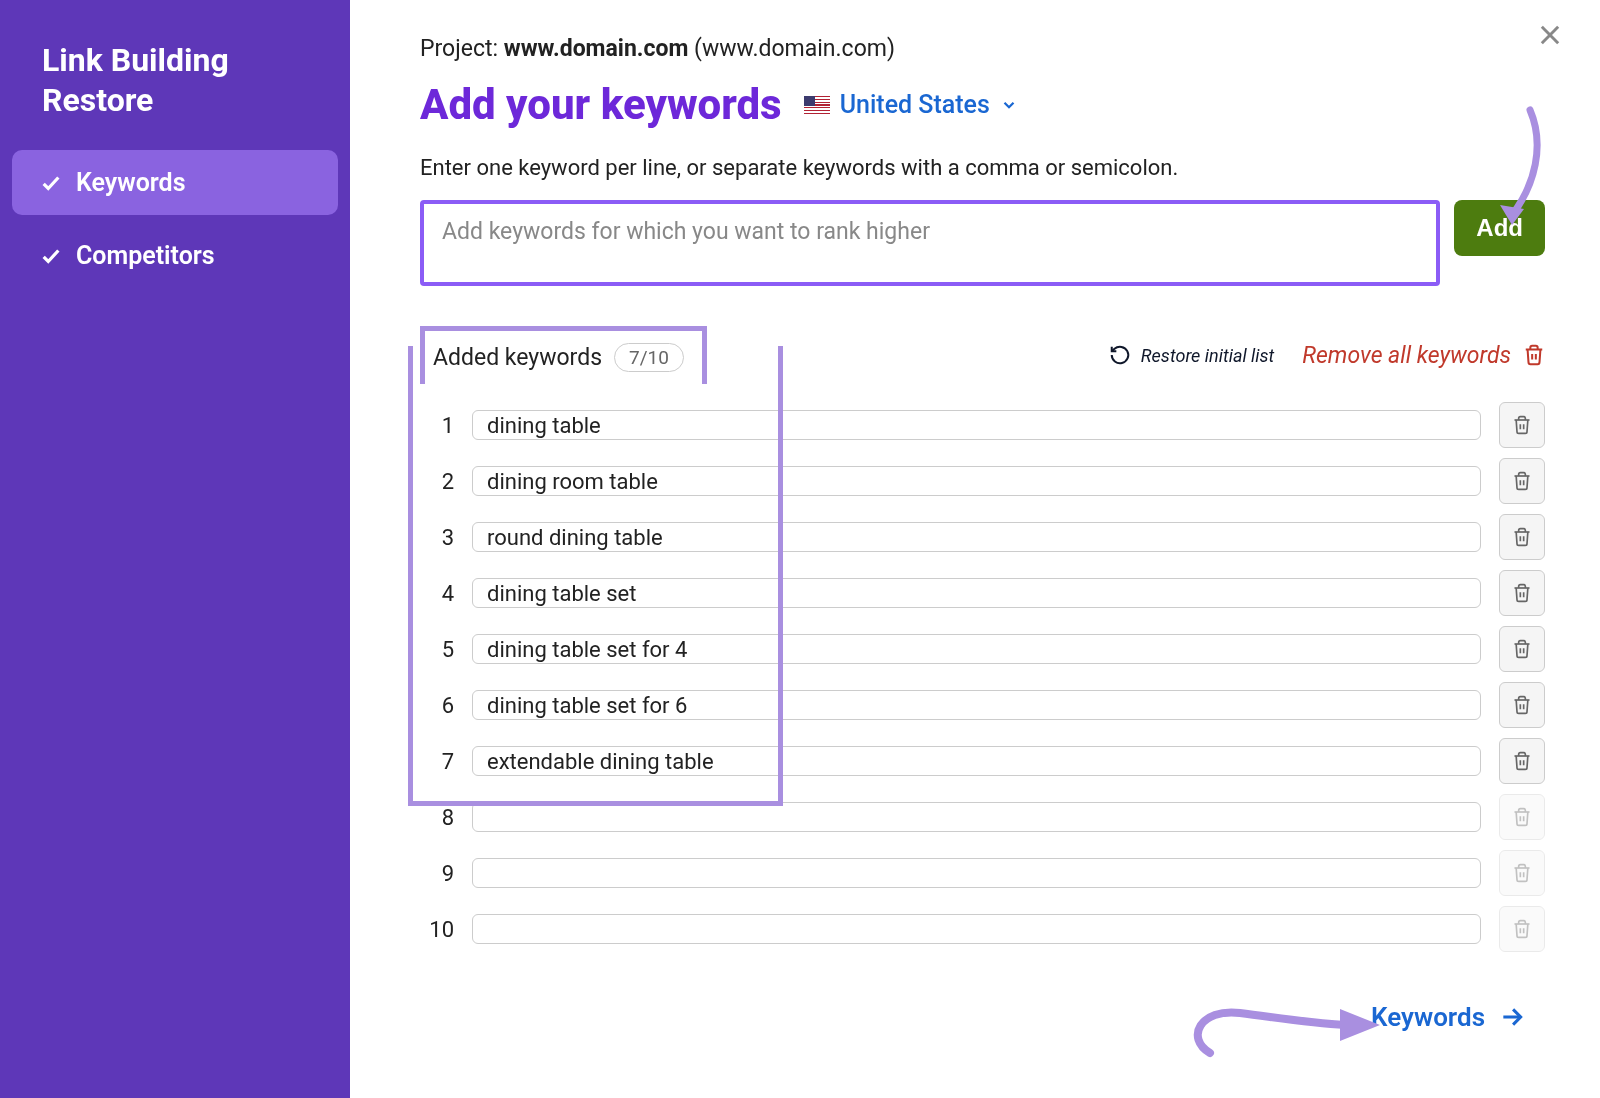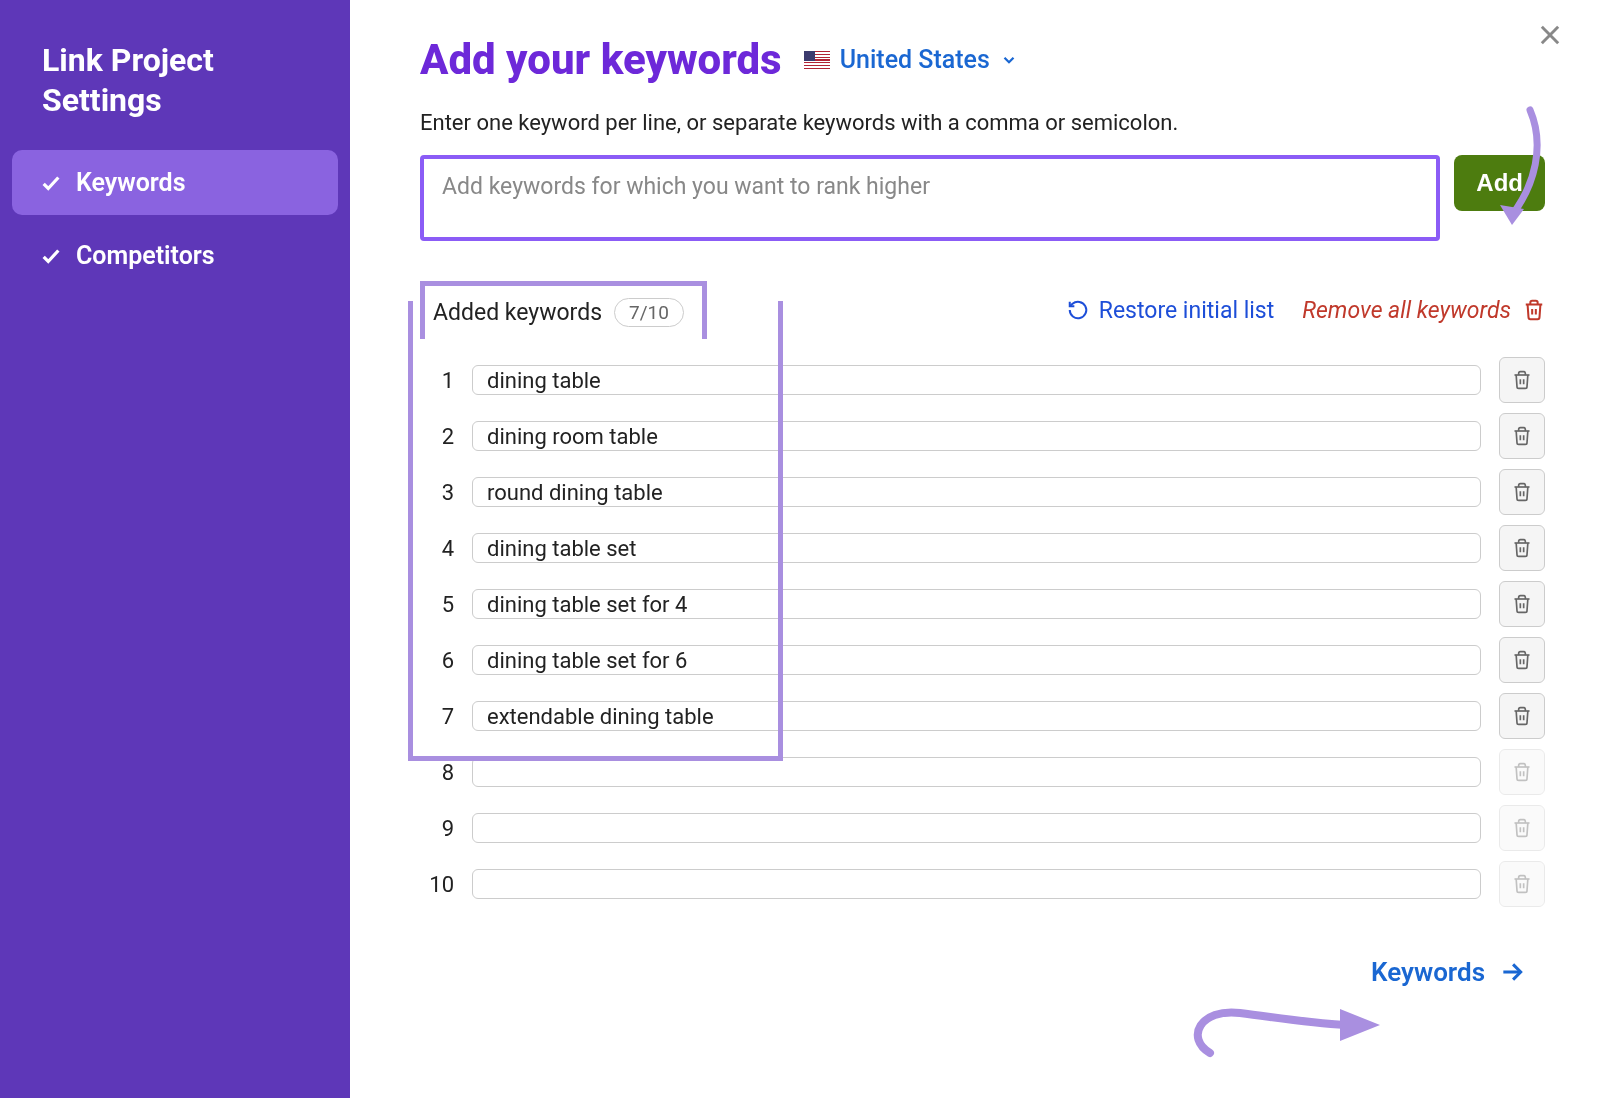--- a/index.html
+++ b/index.html
@@ -171,23 +171,24 @@
     }
     .list-actions {
       display: flex;
       align-items: center;
       gap: 28px;
     }
     .restore-link {
       display: flex;
       align-items: center;
       gap: 10px;
-      color: #1d4ed8;
-      font-size: 23px;
-      cursor: pointer;
+      color: #0f172a;
+      font-size: 18px;
+      cursor: pointer;
+      font-style: italic;
     }
     .remove-all-link {
       display: flex;
       align-items: center;
       gap: 12px;
       color: #C0392B;
       font-size: 23px;
       cursor: pointer;
       font-style: italic;
     }
@@ -274,21 +275,21 @@
       width: 205px;
       height: 70px;
       pointer-events: none;
     }
     svg.icon { display: block;}
   </style>
 </head>
 <body>
 
 <div class="sidebar">
-  <div class="sidebar-title">Link Project Settings</div>
+  <div class="sidebar-title">Link Building Restore</div>
 
   <div class="sidebar-item active">
     <svg class="icon check-icon" viewBox="0 0 24 24" fill="none" stroke="#fff" stroke-width="3.5">
         <polyline points="4,13 9,18 20,6"></polyline>
       </svg>
     <span>Keywords</span>
   </div>
 
   <div class="sidebar-item">
     <svg class="icon check-icon" viewBox="0 0 24 24" fill="none" stroke="#fff" stroke-width="3.5">
@@ -300,20 +301,23 @@
 
 <div class="main">
 
   <div class="close-btn">
     <svg class="icon" width="28" height="28" viewBox="0 0 24 24" fill="none" stroke="currentColor" stroke-width="2.5">
         <line x1="5" y1="5" x2="19" y2="19"></line>
         <line x1="19" y1="5" x2="5" y2="19"></line>
       </svg>
   </div>
 
+  <div class="project-line">
+    <span>Project: </span><span class="domain">www.domain.com</span><span> (www.domain.com)</span>
+  </div>
 
   <div class="page-title-row">
     <h1 class="page-title">Add your keywords</h1>
     <div class="country-select">
       <span class="flag-icon"></span>
       <span>United States</span>
       <svg class="icon" width="18" height="18" viewBox="0 0 24 24" fill="none" stroke="currentColor" stroke-width="3">
           <polyline points="6,9 12,15 18,9"></polyline>
         </svg>
     </div>

